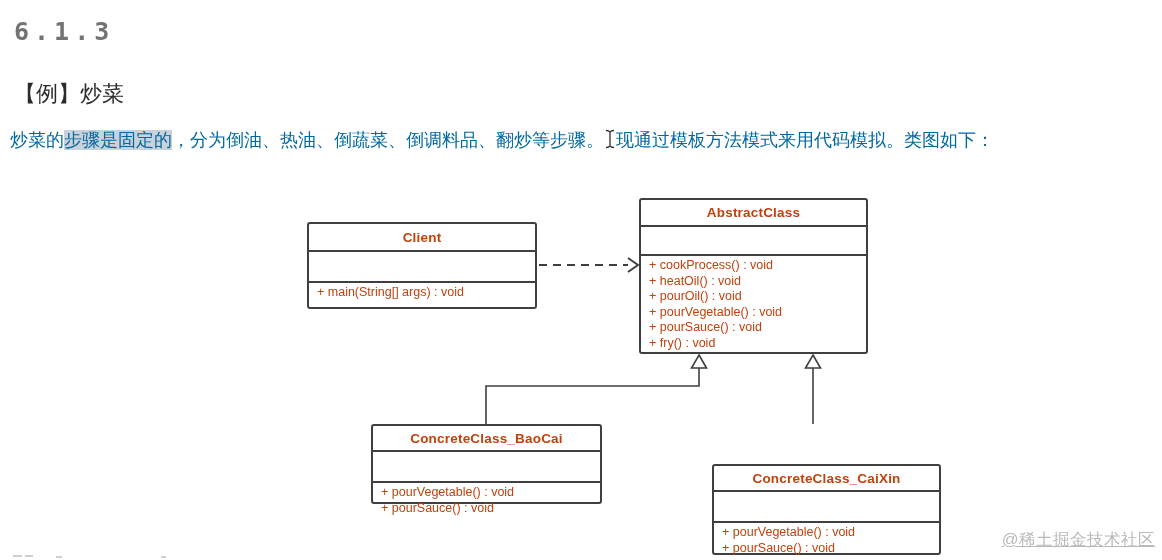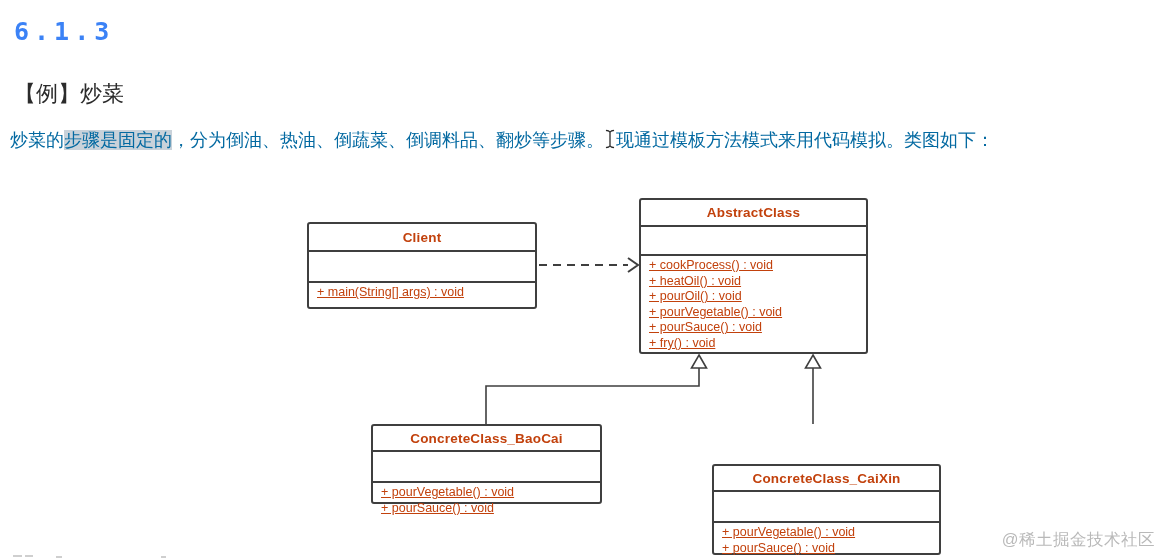--- a/index.html
+++ b/index.html
@@ -10,21 +10,21 @@
     position: relative;
     overflow: hidden;
     color: #2b2b2b;
   }
   .canvas { position: absolute; inset: 0; width: 1162px; height: 560px; }
 
   
   .heading {
     position: absolute; left: 14px; top: 17px;
     display: flex; align-items: flex-end;
-    color: #3b82f6; font-weight: bold;
+    color: #737373; font-weight: bold;
     white-space: nowrap;
   }
   .heading-num {
     font-family: "DejaVu Sans Mono", monospace;
     font-size: 25px; letter-spacing: 5px; margin-right: 12px;
   }
   .heading-title { font-size: 27px; letter-spacing: 1px; }
 
   .example {
     position: absolute; left: 14px; top: 79px;
@@ -46,21 +46,21 @@
     border: 2px solid #3f3f3f; border-radius: 3px;
     color: #c2410c;
   }
   .uml-title {
     display: flex; align-items: center; justify-content: center;
     font-weight: bold; font-size: 13.5px;
     border-bottom: 2px solid #3f3f3f;
     letter-spacing: 0.2px;
   }
   .uml-attrs { border-bottom: 2px solid #3f3f3f; }
-  .uml-methods { padding: 2px 8px 8px 8px; font-size: 12.5px; text-decoration: underline; }
+  .uml-methods { padding: 2px 8px 8px 8px; font-size: 12.5px; }
   .uml-method { line-height: 15.6px; white-space: nowrap; }
 
   #box-client   { left: 307px; top: 222px; width: 230px; height: 87px; }
   #box-client .uml-title { height: 26px; }
   #box-client .uml-attrs { height: 29px; }
 
   #box-abstract { left: 639px; top: 198px; width: 229px; height: 156px; }
   #box-abstract .uml-title { height: 25px; }
   #box-abstract .uml-attrs { height: 27px; }
 
@@ -74,21 +74,21 @@
 
   .connectors {
     position: absolute; left: 0; top: 0;
     width: 1162px; height: 560px;
     pointer-events: none;
   }
 
   
   .watermark {
     position: absolute; right: 7px; top: 529px;
-    font-size: 16.5px; color: #b9b9b9; letter-spacing: 0.5px;
+    font-size: 16.5px; color: #b9b9b9; letter-spacing: 0.5px; text-decoration: underline;
   }
   .frag { position: absolute; background: #b5b5b5; opacity: 0.65; }
   #frag-1 { left: 13px; top: 555px; width: 9px; height: 2px; }
   #frag-2 { left: 25px; top: 555px; width: 8px; height: 2px; }
   #frag-3 { left: 56px; top: 556px; width: 6px; height: 2px; }
   #frag-4 { left: 161px; top: 556px; width: 5px; height: 2px; }
 </style>
 </head>
 <body>
 

